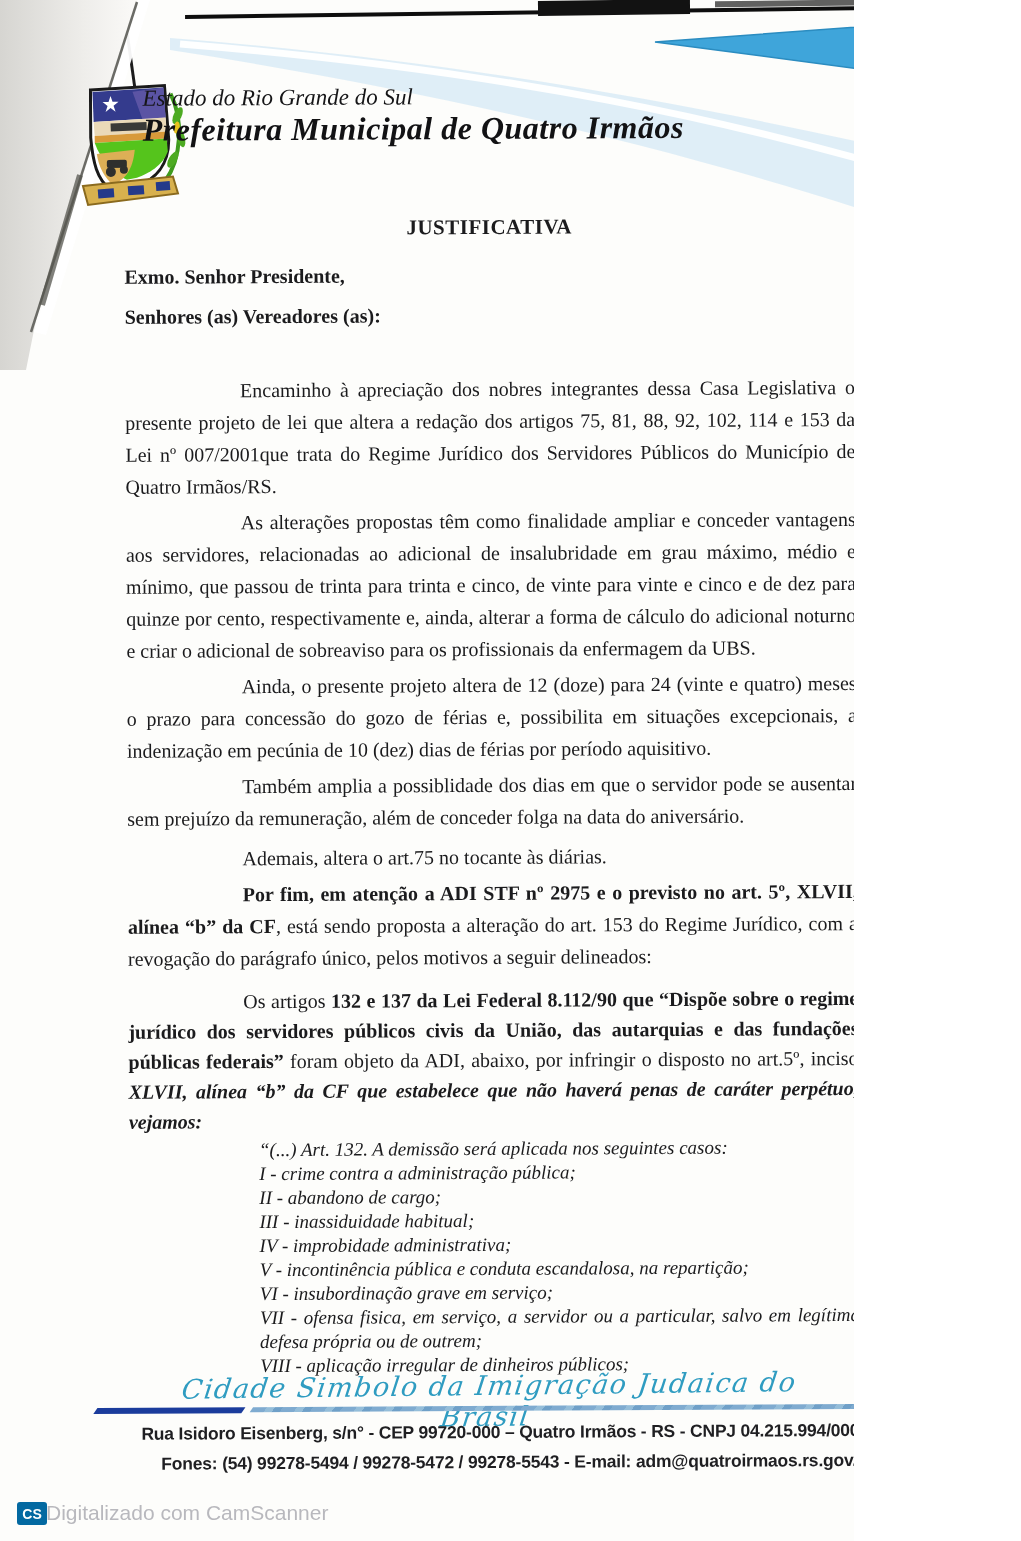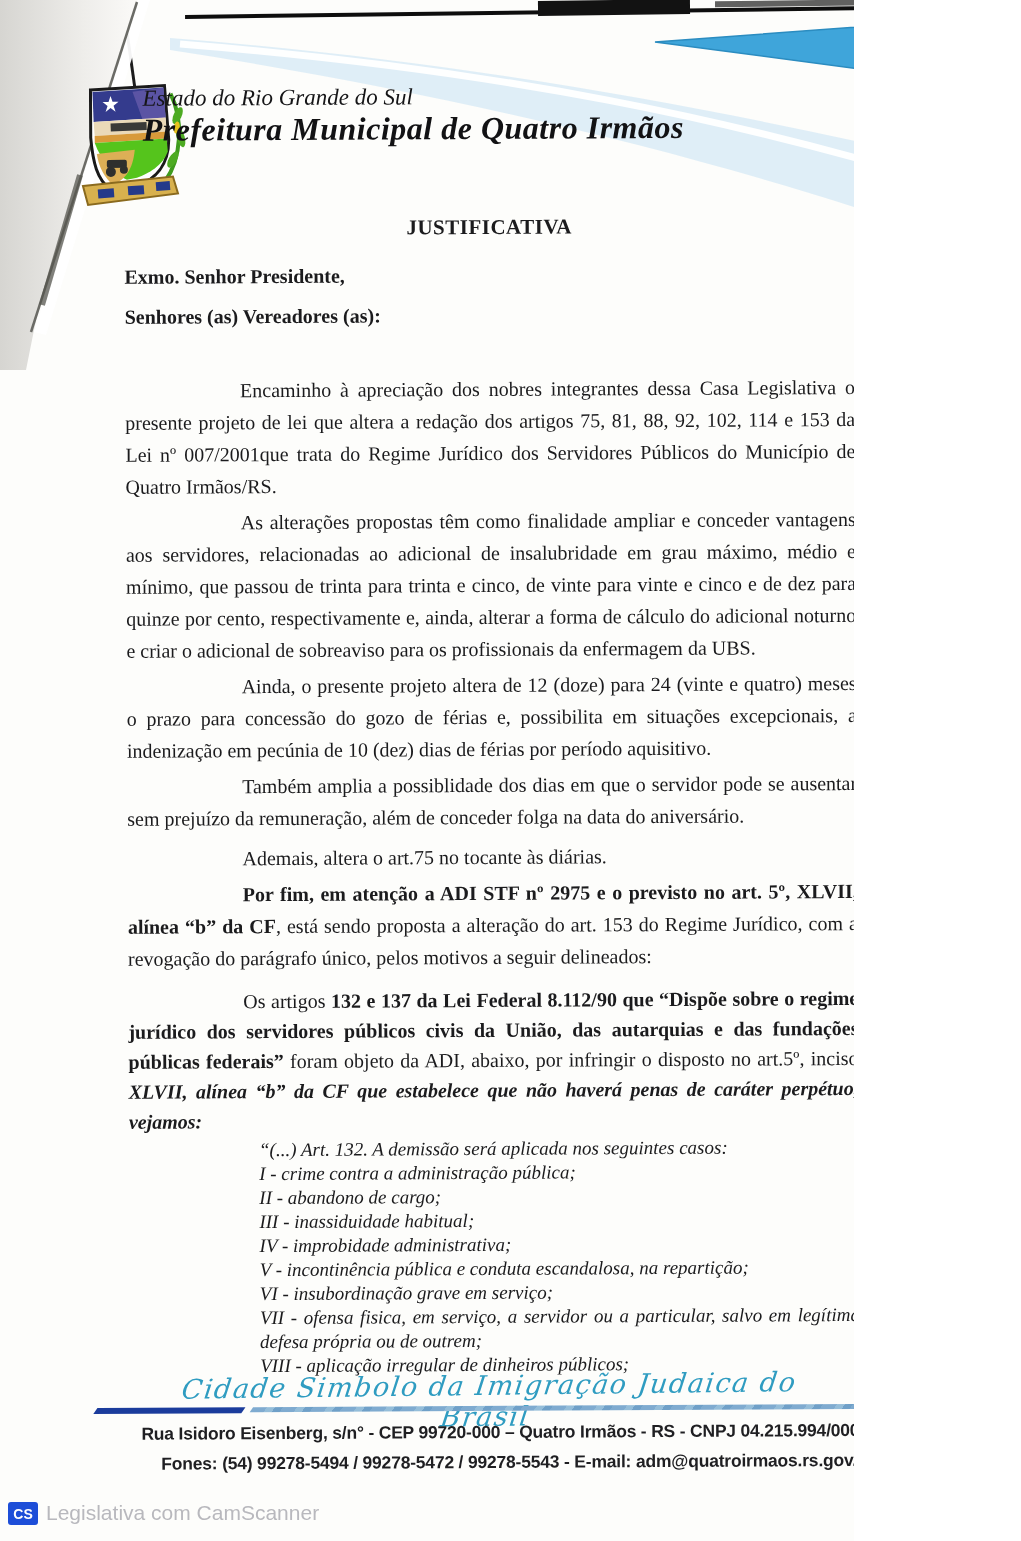--- a/index.html
+++ b/index.html
@@ -43,21 +43,21 @@
   .rule-navy{position:absolute;left:88px;top:1406px;width:148px;height:6px;background:#1b3c9c;transform:skewX(-35deg);}
   .rule-steel{position:absolute;left:244px;top:1406px;width:770px;height:5px;
               background:repeating-linear-gradient(90deg,#7fabd0 0 14px,#94bdd9 14px 22px,#6fa0c8 22px 30px);
               transform:skewX(-35deg);}
   .addr{position:absolute;left:110px;top:1422px;width:800px;text-align:center;
         font-family:"Liberation Sans",sans-serif;font-weight:bold;font-size:17.5px;color:#1f1f22;letter-spacing:-0.2px;}
   .phones{position:absolute;left:110px;top:1452px;width:800px;text-align:center;
         font-family:"Liberation Sans",sans-serif;font-weight:bold;font-size:17.5px;color:#1f1f22;letter-spacing:-0.2px;}
 
   
-  .cs-badge{position:absolute;left:8px;top:1502px;width:30px;height:23px;background:#1d4ed8;border-radius:3px;
+  .cs-badge{position:absolute;left:17px;top:1502px;width:30px;height:23px;background:#0369a1;border-radius:3px;
             display:flex;align-items:center;justify-content:center;
             font-family:"Liberation Sans",sans-serif;font-weight:bold;font-size:14px;color:#ffffff;}
   .cs-label{position:absolute;left:46px;top:1501px;font-family:"Liberation Sans",sans-serif;
             font-size:21px;color:#b8b8bd;}
 
   .abs{position:absolute;}
 </style>
 </head>
 <body>
 
@@ -147,15 +147,15 @@
     </div>
 
     <div class="motto">Cidade Simbolo da Imigração Judaica do Brasil</div>
     <div class="rule-navy"></div>
     <div class="rule-steel"></div>
     <div class="addr">Rua Isidoro Eisenberg, s/n° - CEP 99720-000 – Quatro Irmãos - RS - CNPJ 04.215.994/0001-14</div>
     <div class="phones">Fones: (54) 99278-5494 / 99278-5472 / 99278-5543 - E-mail: adm@quatroirmaos.rs.gov.br</div>
   </div>
 
   <div class="cs-badge">CS</div>
-  <div class="cs-label">Legislativa com CamScanner</div>
+  <div class="cs-label">Digitalizado com CamScanner</div>
 
 </div>
 
 </body></html>

